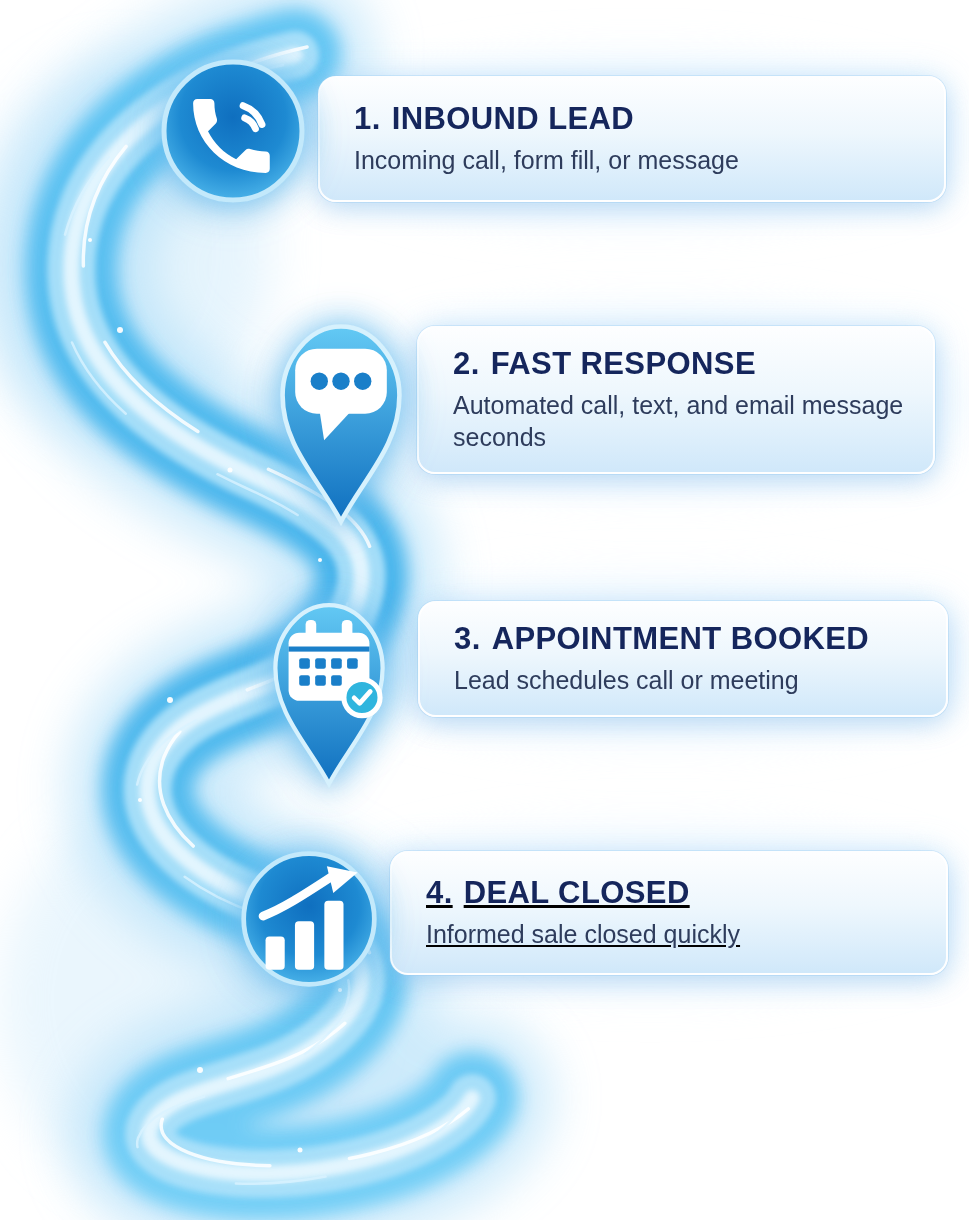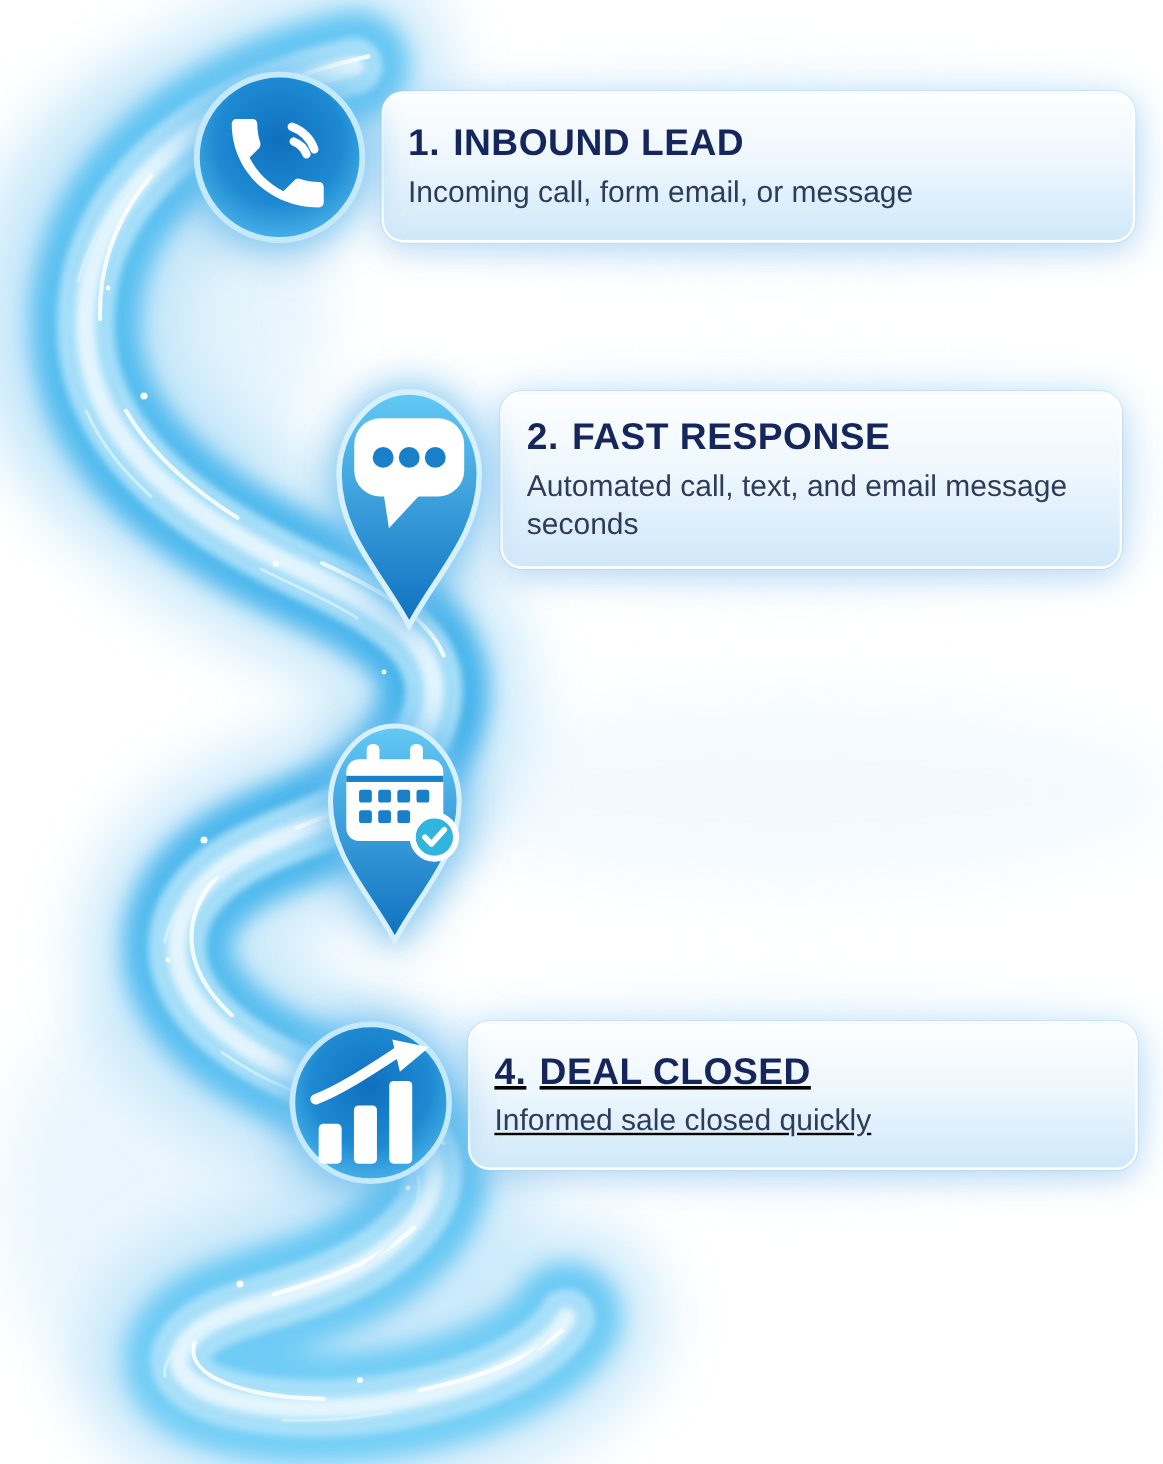--- a/index.html
+++ b/index.html
@@ -13,21 +13,21 @@
   }
   svg.flow{position:absolute;left:0;top:0;z-index:0;}
 
   .card{
     position:absolute;z-index:2;
     background:linear-gradient(180deg,#fdfeff 0%,#eef7fd 45%,#d0e8fa 100%);
     border-radius:18px;
     border:2px solid rgba(255,255,255,0.95);
     box-shadow:0 8px 24px rgba(110,170,225,0.30), 0 0 0 1px rgba(160,210,245,0.35), 0 0 34px rgba(170,220,250,0.45);
     display:flex;flex-direction:column;justify-content:center;
-    padding:10px 22px 10px 20px;
+    padding:10px 22px 10px 34px;
     box-sizing:border-box;
   }
   .card .title{
     font-size:31px;font-weight:700;color:#15265c;
     letter-spacing:.4px;line-height:1.15;margin-bottom:7px;
     white-space:nowrap;
   }
   .card .title .t{margin-left:11px;}
   .card .desc{
     font-size:25px;color:#2e3c5c;line-height:1.3;font-weight:400;
@@ -115,21 +115,21 @@
       <circle cx="75" cy="75" r="69" fill="url(#bg1)" stroke="#c3e9fb" stroke-width="5"></circle>
       <g transform="translate(72,80) scale(4.1) translate(-12,-12)" fill="#ffffff">
         <path d="M6.6 10.8c1.5 3 3.9 5.4 6.9 6.9l2.3-2.3c.3-.3.7-.4 1.1-.2 1.2.4 2.5.6 3.8.6.6 0 1 .4 1 1V20c0 .6-.4 1-1 1C10.6 21 3 13.4 3 4c0-.6.4-1 1-1h3.2c.6 0 1 .4 1 1 0 1.3.2 2.6.6 3.8.1.4 0 .8-.2 1.1l-2.3 2.3z"></path>
         <path d="M15.2 4.6 a7.6 7.6 0 0 1 4.6 4.6" fill="none" stroke="#ffffff" stroke-width="1.7" stroke-linecap="round"></path>
         <path d="M15.6 7.6 a4.4 4.4 0 0 1 2.6 2.6" fill="none" stroke="#ffffff" stroke-width="1.7" stroke-linecap="round"></path>
       </g>
     </svg>
   </div>
   <div class="card" id="card-1">
     <div class="title"><span>1.</span><span class="t">INBOUND LEAD</span></div>
-    <div class="desc">Incoming call, form email, or message</div>
+    <div class="desc">Incoming call, form fill, or message</div>
   </div>
 
   <div class="badge" id="badge-2">
     <svg viewBox="0 0 170 235">
       <defs>
         <linearGradient id="pg2" x1="0" y1="0" x2="0" y2="1">
           <stop offset="0" stop-color="#63c9f4"></stop>
             <stop offset="1" stop-color="#0f6fbf"></stop>
         </linearGradient>
       </defs>
@@ -169,20 +169,24 @@
             <rect x="32.5" y="21" width="5" height="5" rx="1"></rect>
           <rect x="10" y="29" width="5" height="5" rx="1"></rect>
             <rect x="17.5" y="29" width="5" height="5" rx="1"></rect>
           <rect x="25" y="29" width="5" height="5" rx="1"></rect>
         </g>
         <circle cx="39.5" cy="39.5" r="8.5" fill="#2fb5de" stroke="#ffffff" stroke-width="2.4"></circle>
         <path d="M35.8 39.6 l2.6 2.6 l5-5.6" fill="none" stroke="#ffffff" stroke-width="2.2" stroke-linecap="round" stroke-linejoin="round"></path>
       </g>
     </svg>
   </div>
+  <div class="card" id="card-3">
+    <div class="title"><span>3.</span><span class="t">APPOINTMENT BOOKED</span></div>
+    <div class="desc">Lead schedules call or meeting</div>
+  </div>
 
   <div class="badge" id="badge-4">
     <svg viewBox="0 0 150 150">
       <defs>
         <radialGradient id="bg4" cx="50%" cy="40%" r="70%">
           <stop offset="0%" stop-color="#0f6fbf"></stop>
             <stop offset="55%" stop-color="#1e8ad2"></stop>
             <stop offset="100%" stop-color="#5cc3f2"></stop>
         </radialGradient>
       </defs>

